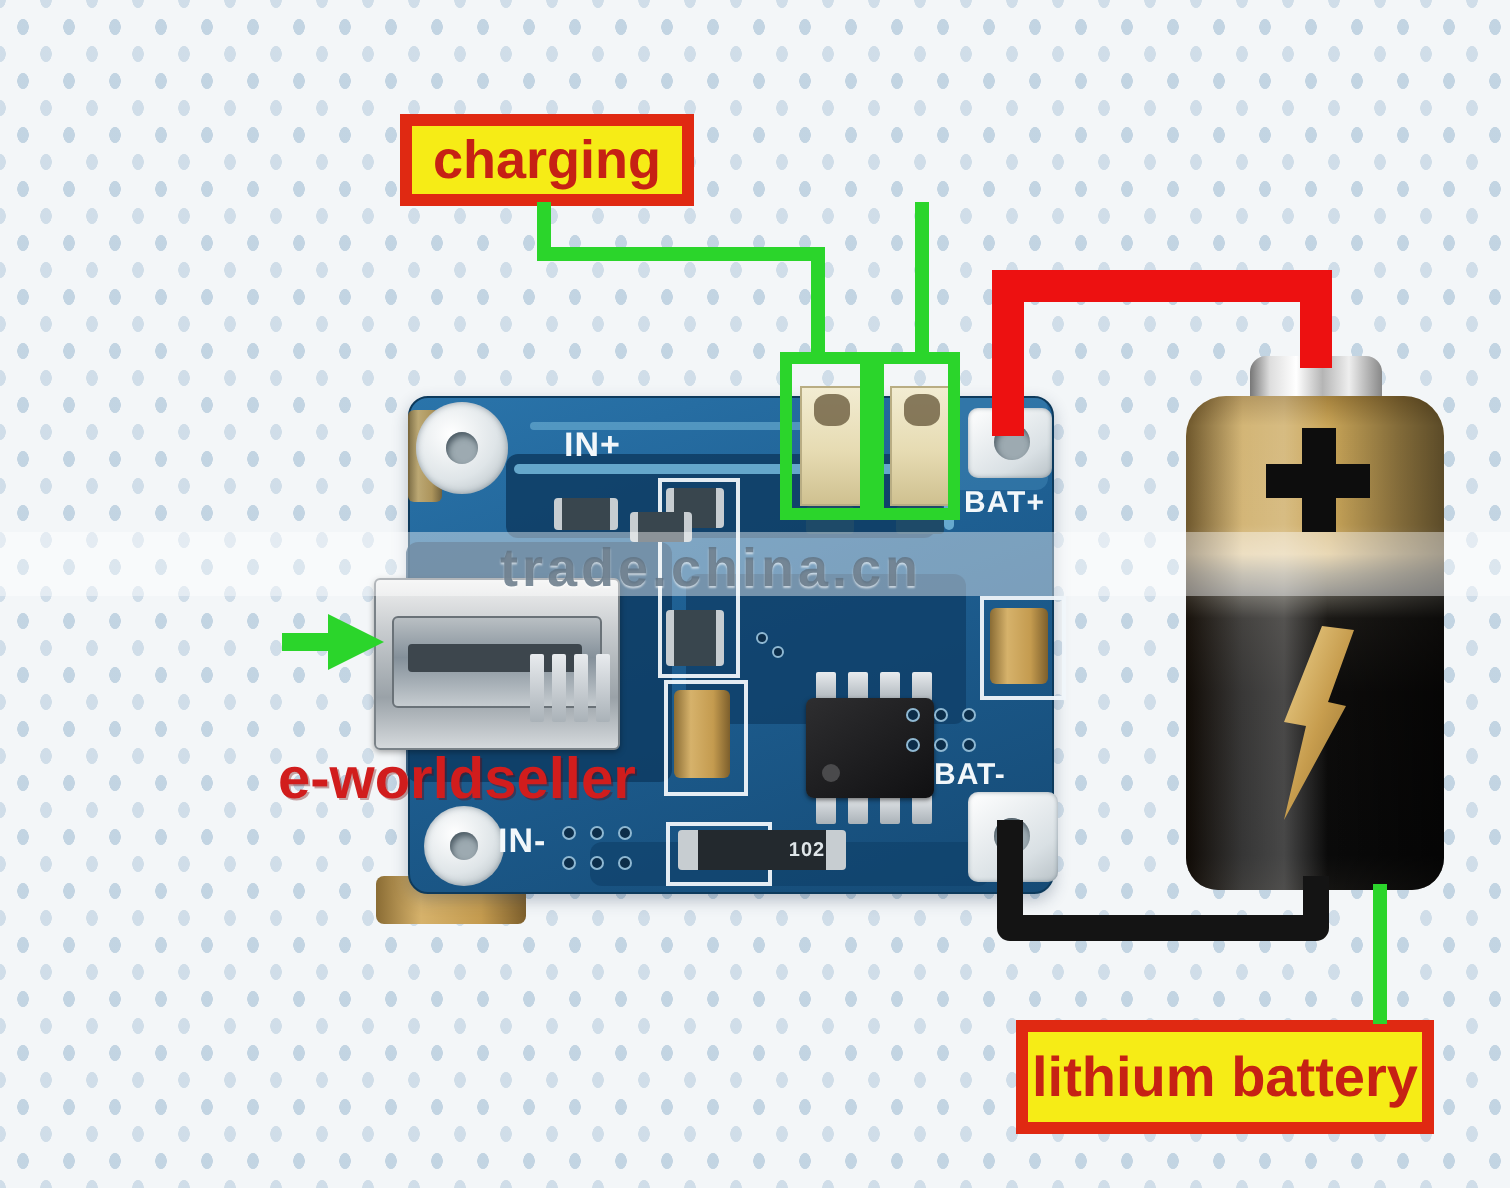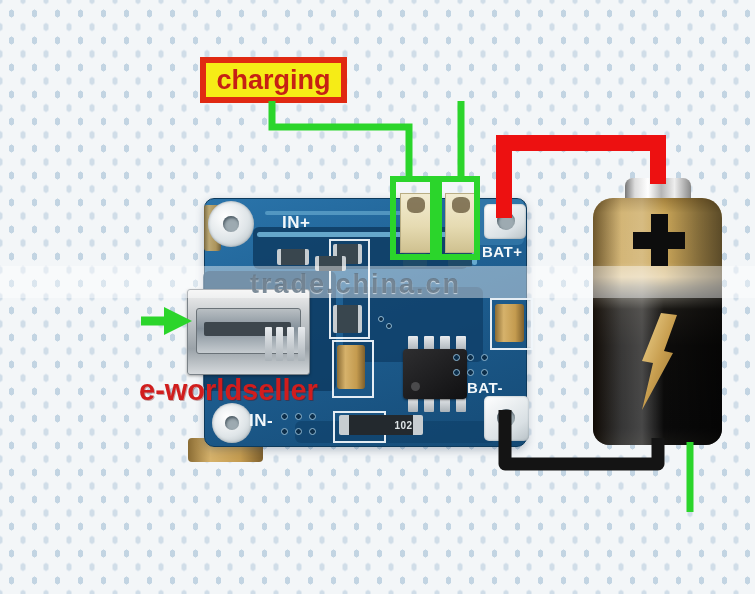--- a/index.html
+++ b/index.html
@@ -192,20 +192,23 @@
       <path d="M24 0 L40 2 L27 38 L36 40 L5 97 L16 50 L5 48 Z" fill="url(#goldg)"></path>
     </svg>
   </div>
 
   <div class="wm-band"></div>
   <div class="wm-text">trade.china.cn</div>
 
   <div class="tag" style="left:200px;top:57px;width:147px;height:46px;font-size:27px;">
     <span>charging</span>
   </div>
+  <div class="tag" style="left:508px;top:510px;width:209px;height:57px;font-size:28px;">
+    <span>lithium battery</span>
+  </div>
   <div class="seller-text" style="left:139px;top:350px;margin-top:24px;">e-worldseller</div>
 
   <svg class="overlay" width="755" height="594" viewBox="0 0 755 594">
 
     <polyline points="504,218 504,143 658,143 658,184" fill="none" stroke="#ed1111" stroke-width="16" stroke-linejoin="miter"></polyline>
 
     <polyline points="505,410 505,464 658,464 658,438" fill="none" stroke="#141414" stroke-width="13" stroke-linejoin="round"></polyline>
 
     <polyline points="272,101 272,127 409,127 409,180" fill="none" stroke="#2bd52b" stroke-width="7"></polyline>
 

